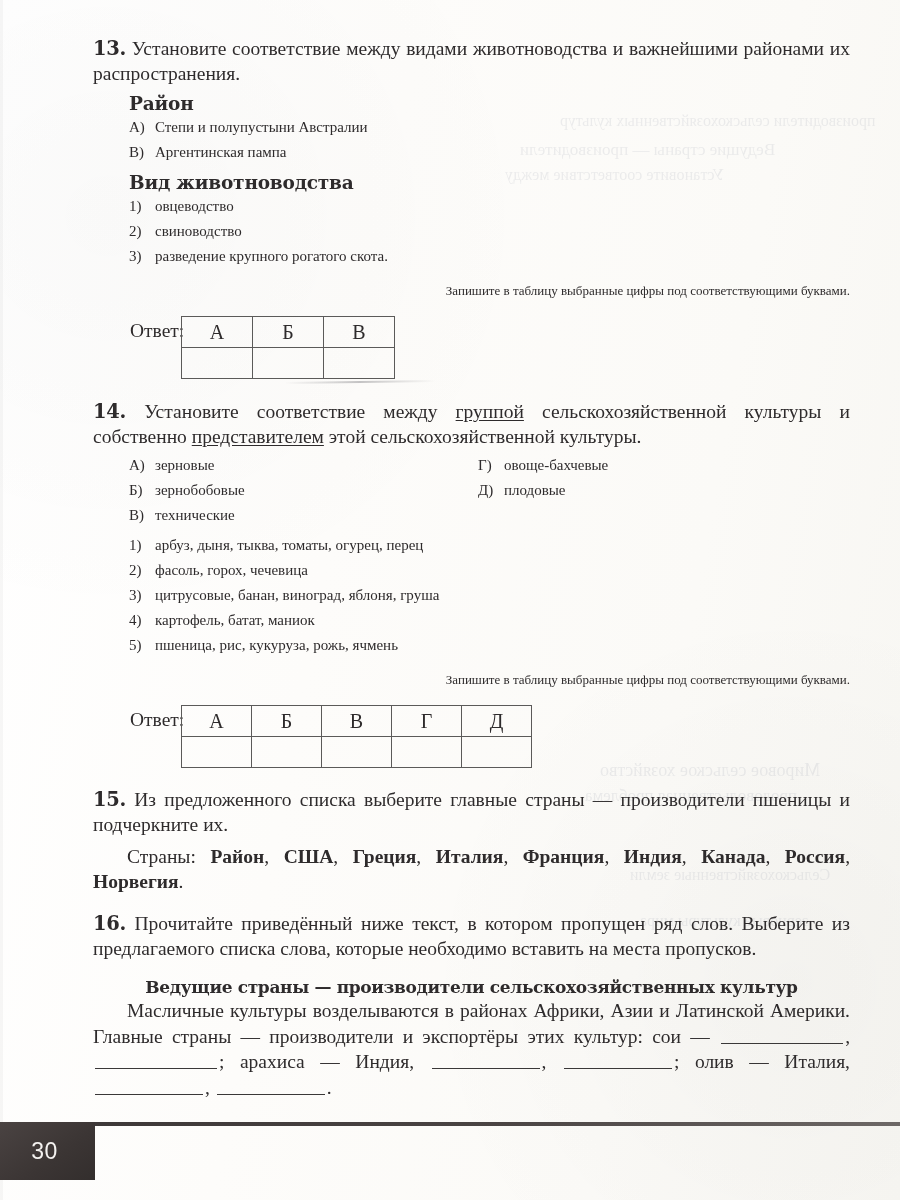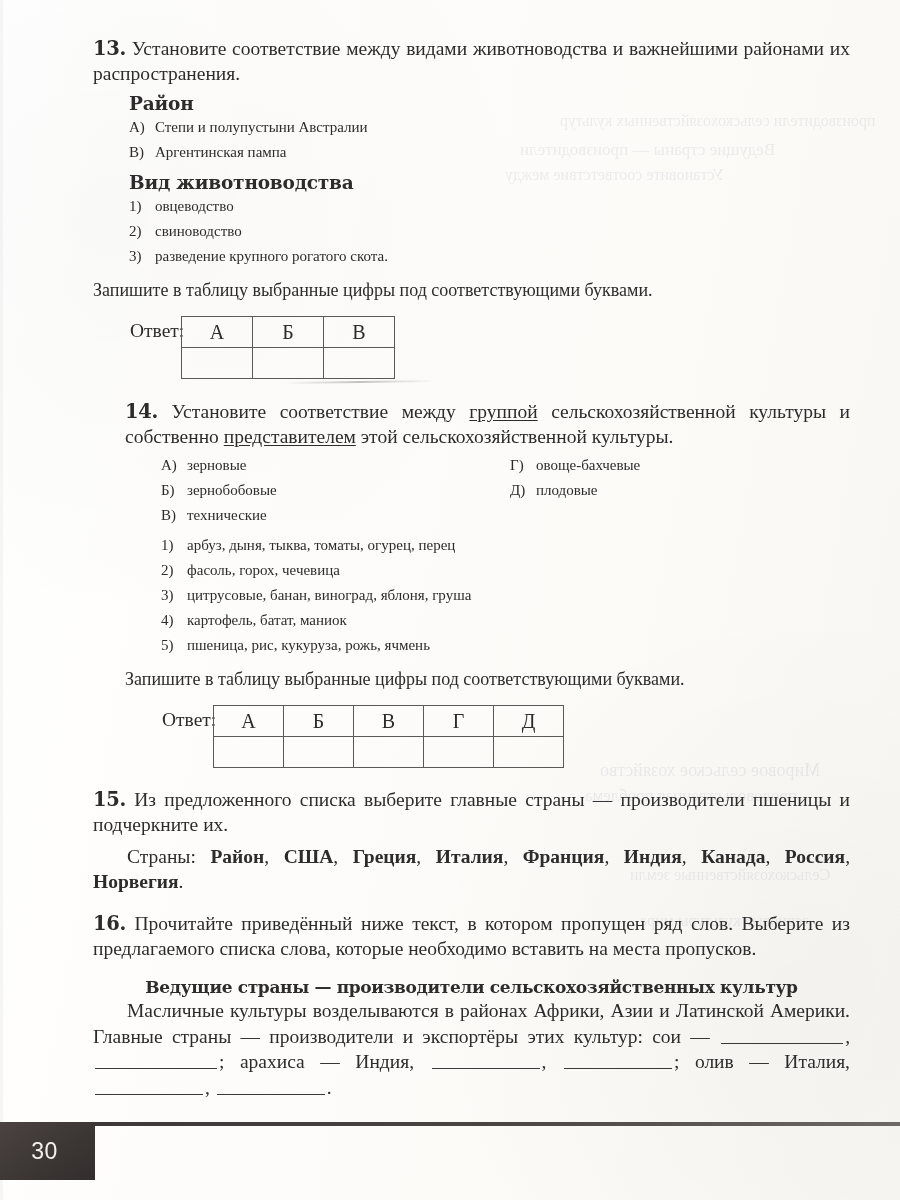--- a/index.html
+++ b/index.html
@@ -73,23 +73,24 @@
   .optlist{ list-style:none;margin:0;padding:0; }
   .optlist li{
     font-size:15px;
     line-height:25px;
     margin-left:36px;
     white-space:nowrap;
   }
   .optlist li .mk{ display:inline-block;min-width:26px; }
 
   .note{
-    font-size:18px;
+    font-size:13px;
     line-height:25px;
     margin:9px 0 0 0;
+    text-align:right;
   }
 
   
   .twocol{
     position:relative;
     margin-top:4px;
     height:78px;
   }
   .twocol .col{position:absolute;top:0;}
   .twocol .colL{left:36px;}
@@ -228,21 +229,21 @@
           <tr>
             <td></td>
             <td></td>
             <td></td>
           </tr>
         </tbody>
           </table>
       </div>
     </section>
 
-    <section style="margin-top:20px;margin-left:32px;">
+    <section style="margin-top:20px;">
       <p class="task q"><span class="qnum">14.</span> <span>Установите соответствие между </span><span class="u">группой</span><span> сельскохозяйственной культуры и собственно </span><span class="u">представителем</span><span> этой сельскохозяйственной культуры.</span></p>
 
       <div class="twocol">
         <ul class="optlist col colL">
           <li><span class="mk">А)</span><span>зерновые</span></li>
           <li><span class="mk">Б)</span><span>зернобобовые</span></li>
           <li><span class="mk">В)</span><span>технические</span></li>
         </ul>
         <ul class="optlist col colR">
           <li><span class="mk">Г)</span><span>овоще-бахчевые</span></li>

